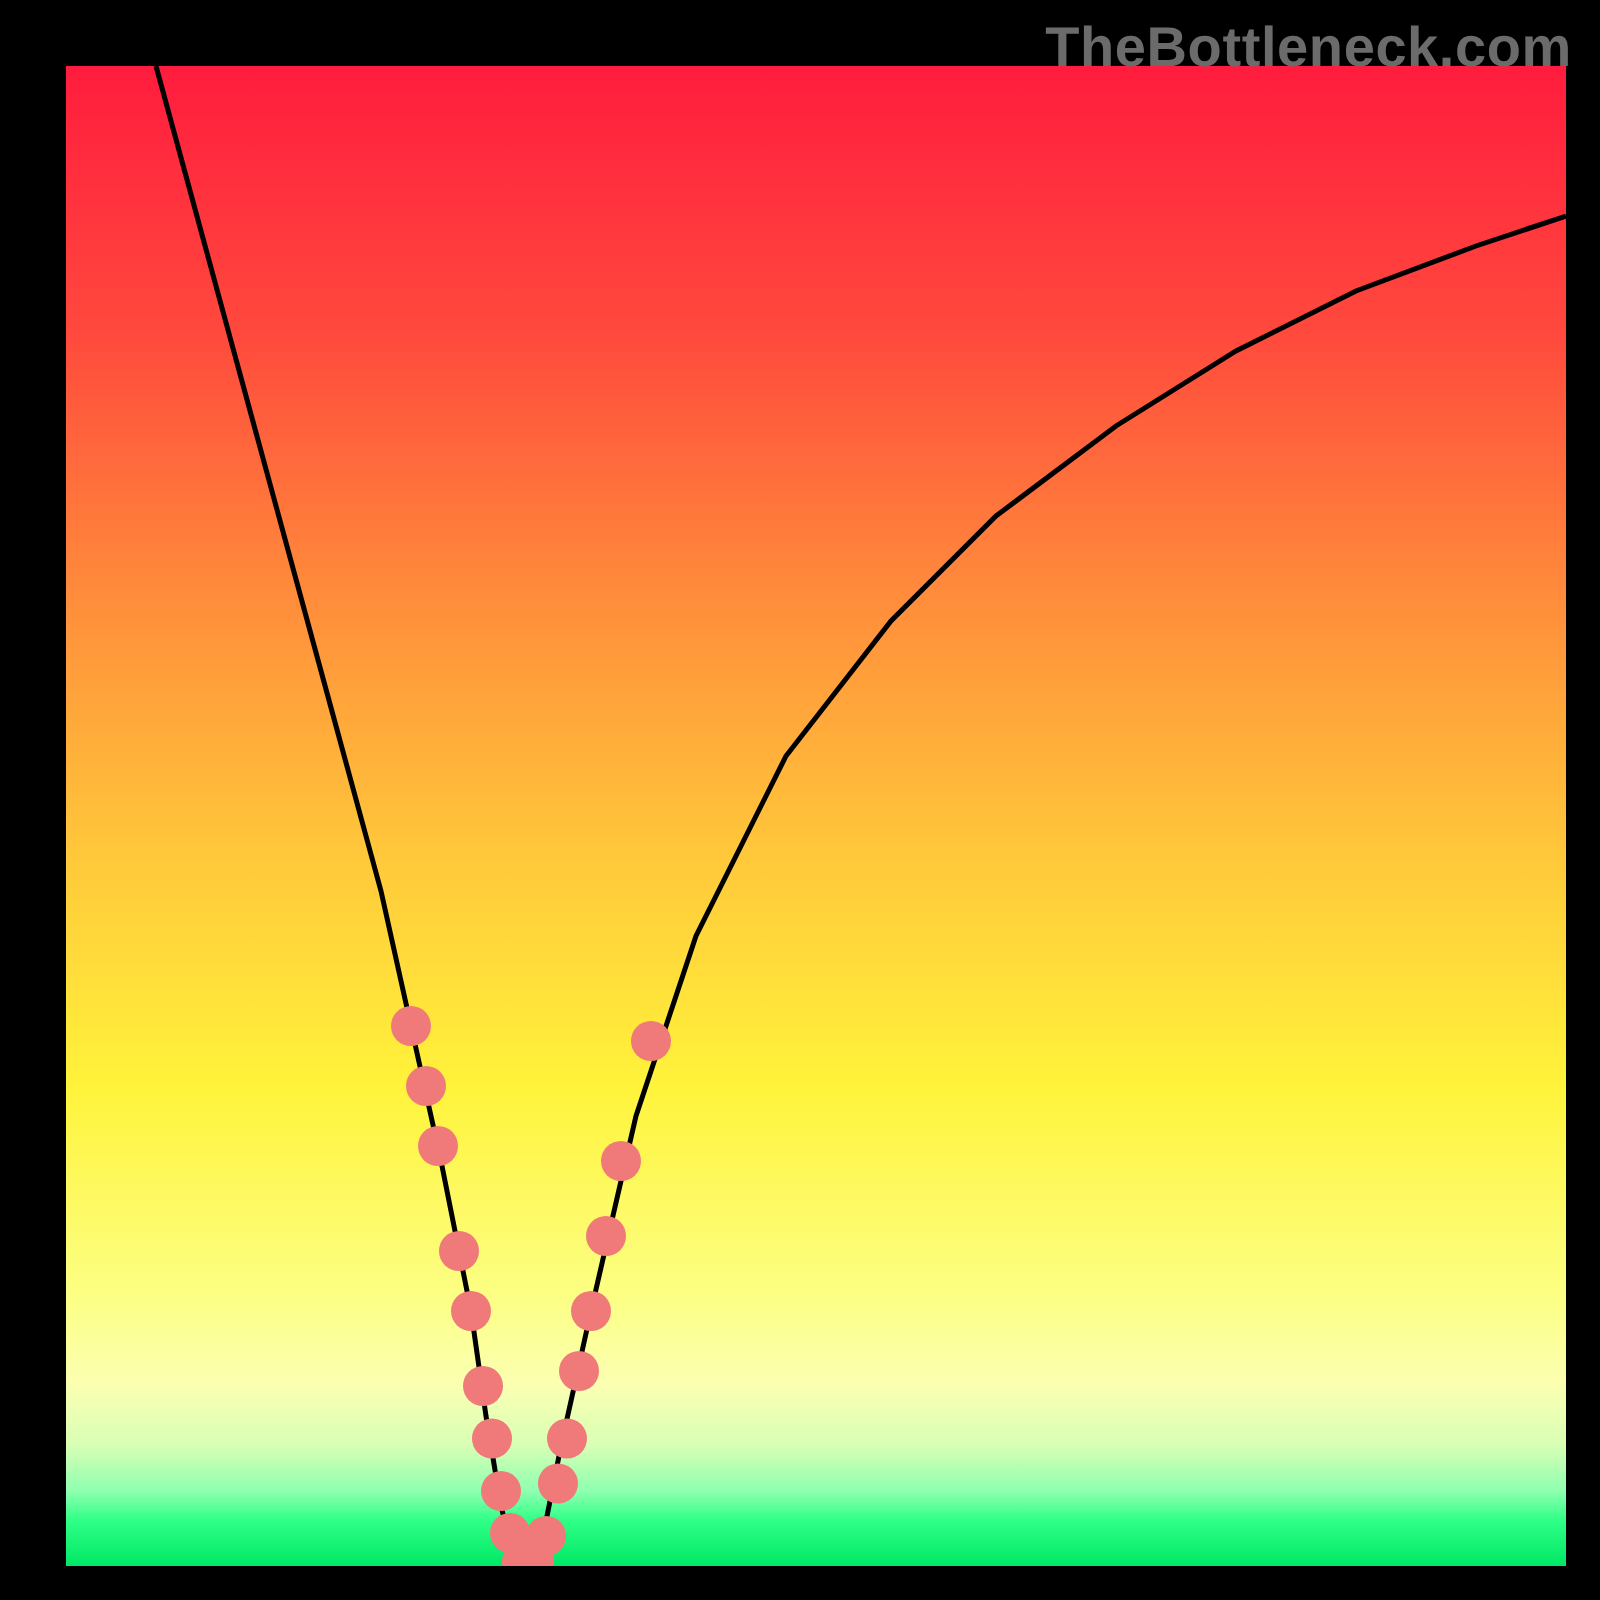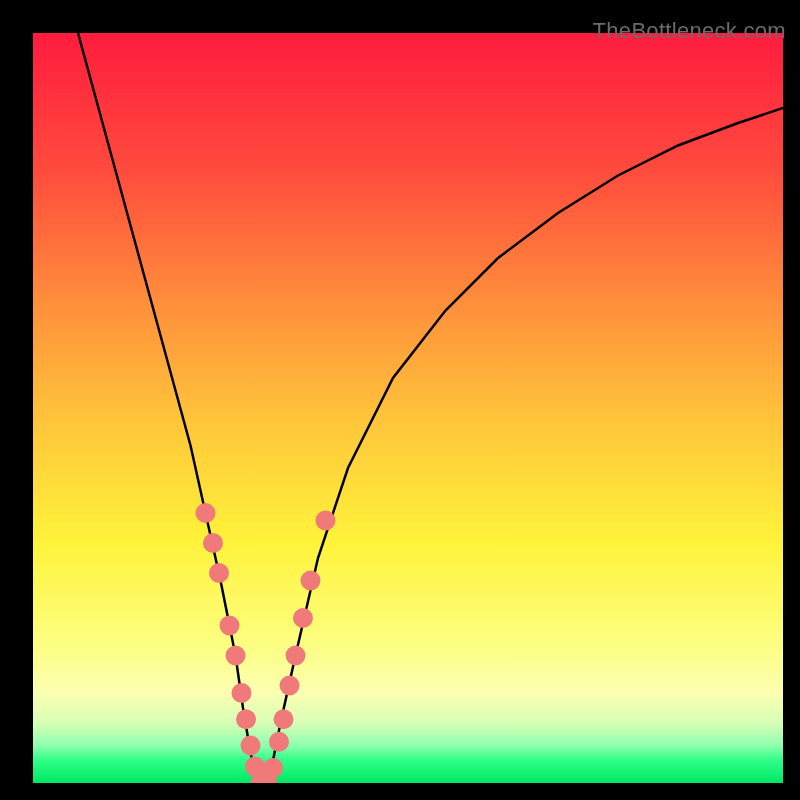--- a/index.html
+++ b/index.html
@@ -35,25 +35,25 @@
       #fbffb2 88%,
       #d7ffb5 92%,
       #8fffb0 95%,
       #2eff86 97%,
       #00e765 100%
     );
   }
   svg { position: absolute; left: 0; top: 0; display: block; }
   .watermark {
     position: absolute;
-    top: 18px;
+    top: 8px;
     right: 14px;
     color: #6b6b6b;
-    font-size: 22px;
-    font-weight: 400;
+    font-size: 28px;
+    font-weight: 700;
     letter-spacing: 0.3px;
   }
 </style>
 </head>
 <body>
 
 <div class="frame">
   <div class="plot-area">
     <svg width="750" height="750" viewBox="0 0 750 750">
       <g>

